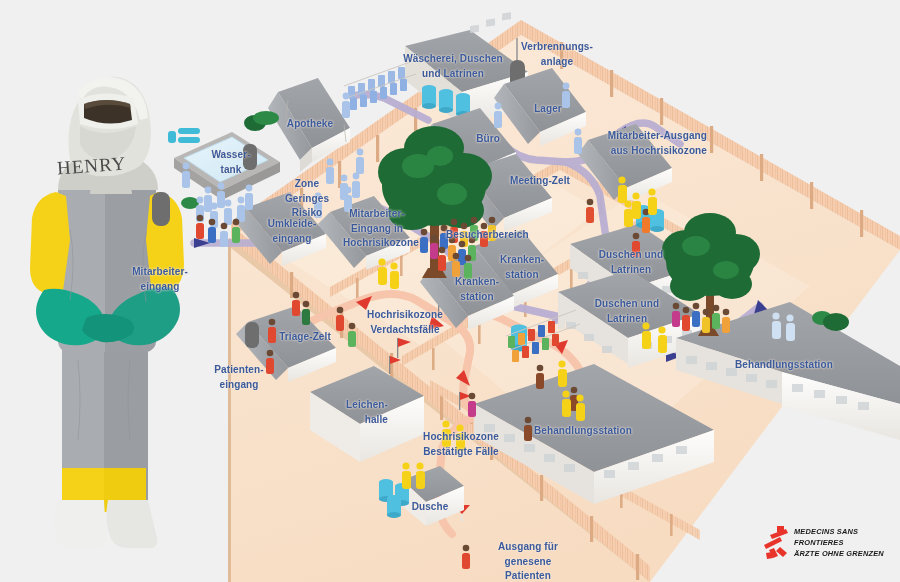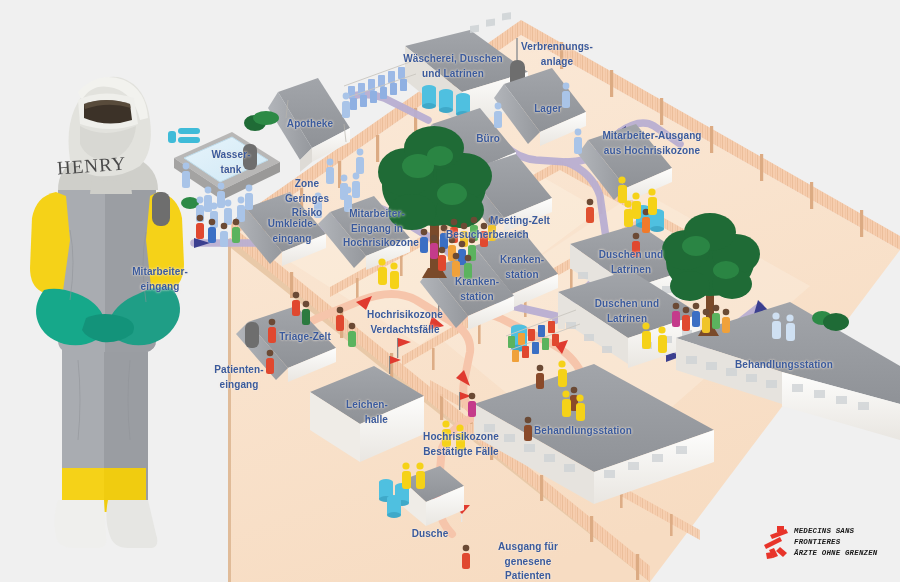--- a/index.html
+++ b/index.html
@@ -23,21 +23,21 @@
     text-shadow:0 0 2px rgba(250,240,228,.85),0 0 3px rgba(250,240,228,.7);
     pointer-events:none;
   }
   .msf{
     position:absolute;left:760px;top:520px;width:135px;height:45px;
     display:flex;align-items:center;
   }
   .msf .glyph{width:34px;height:40px;flex:0 0 34px;}
   .msf .words{
     color:#1a1a1a;font-weight:bold;font-style:italic;
-    font-family:Liberation Mono, monospace;
+    font-family:Liberation Sans, sans-serif;
     font-size:7.4px;line-height:1.5;letter-spacing:.2px;
   }
   .henrytext{
     position:absolute;left:57px;top:155px;
     font-family:"Liberation Serif", serif;
     font-size:19px;color:#4a4a4a;letter-spacing:1px;
     transform:rotate(-4deg);
     pointer-events:none;
   }
 </style>
@@ -858,25 +858,25 @@
   <div class="henrytext">HENRY</div>
 
   <div id="labels">
       <div class="maplabel" style="left: 398px; top: 52px; width: 110px;">Wäscherei, Duschen
 und Latrinen</div>
       <div class="maplabel" style="left: 518px; top: 40px; width: 78px;">Verbrennungs-
 anlage</div>
       <div class="maplabel" style="left: 526px; top: 102px; width: 44px;">Lager</div>
       <div class="maplabel" style="left: 284px; top: 105px; width: 52px; margin-top: 12px;">Apotheke</div>
       <div class="maplabel" style="left: 462px; top: 132px; width: 36px; margin-left: 8px;">Büro</div>
-      <div class="maplabel" style="left: 597px; top: 129px; width: 110px;">Mitarbeiter-Ausgang
+      <div class="maplabel" style="left: 597px; top: 129px; width: 110px; text-align: right;">Mitarbeiter-Ausgang
 aus Hochrisikozone</div>
       <div class="maplabel" style="left: 209px; top: 148px; width: 44px;">Wasser-
 tank</div>
-      <div class="maplabel" style="left: 488px; top: 174px; width: 64px; margin-top: 40px;">Meeting-Zelt</div>
+      <div class="maplabel" style="left: 508px; top: 174px; width: 64px;">Meeting-Zelt</div>
       <div class="maplabel" style="left: 270px; top: 177px; width: 74px;">Zone
 Geringes Risiko</div>
       <div class="maplabel" style="left: 264px; top: 217px; width: 56px;">Umkleide-
 eingang</div>
       <div class="maplabel" style="left: 343px; top: 207px; width: 68px;">Mitarbeiter-
 Eingang in
 Hochrisikozone</div>
       <div class="maplabel" style="left: 446px; top: 228px; width: 78px; text-align: right;">Besucherbereich</div>
       <div class="maplabel" style="left: 598px; top: 248px; width: 66px;">Duschen und
 Latrinen</div>
@@ -892,21 +892,21 @@
 Verdachtsfälle</div>
       <div class="maplabel" style="left: 277px; top: 330px; width: 56px;">Triage-Zelt</div>
       <div class="maplabel" style="left: 210px; top: 363px; width: 58px;">Patienten-
 eingang</div>
       <div class="maplabel" style="left: 735px; top: 358px; width: 92px;">Behandlungsstation</div>
       <div class="maplabel" style="left: 338px; top: 398px; width: 50px; text-align: right;">Leichen-
 halle</div>
       <div class="maplabel" style="left: 421px; top: 430px; width: 80px;">Hochrisikozone
 Bestätigte Fälle</div>
       <div class="maplabel" style="left: 534px; top: 424px; width: 92px;">Behandlungsstation</div>
-      <div class="maplabel" style="left: 409px; top: 500px; width: 42px; margin-top: 27px;">Dusche</div>
+      <div class="maplabel" style="left: 409px; top: 500px; width: 42px;">Dusche</div>
       <div class="maplabel" style="left: 467px; top: 540px; width: 106px; margin-left: 8px;">Ausgang für genesene
 Patienten</div>
     </div>
 
   <div class="msf">
     <svg class="glyph" viewBox="0 0 34 40">
       <g fill="#e8342a">
         <path d="M4 22 L20 14 L22 18 L6 26 Z"></path>
         <path d="M10 12 L26 6 L28 10 L12 16 Z"></path>
         <path d="M14 25 L18 33 L13 35 L9 27 Z"></path>

